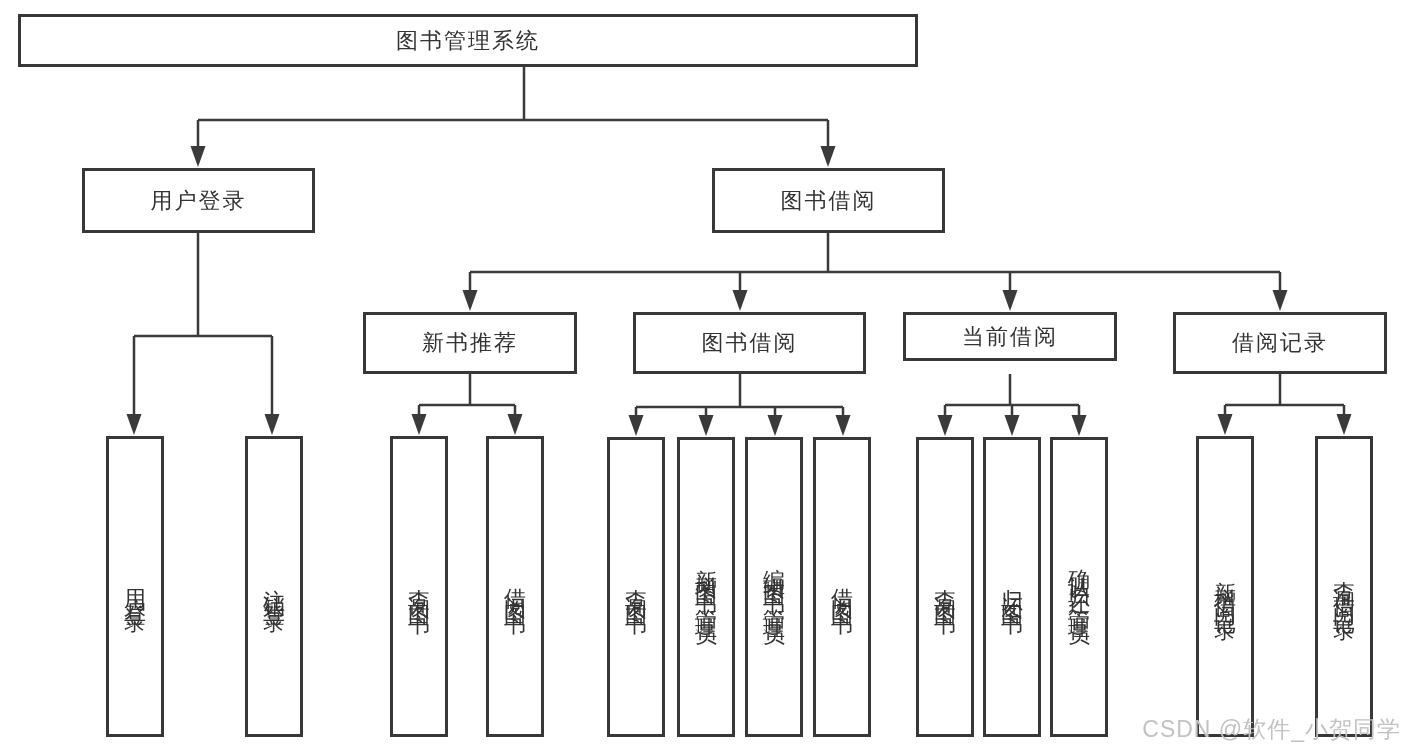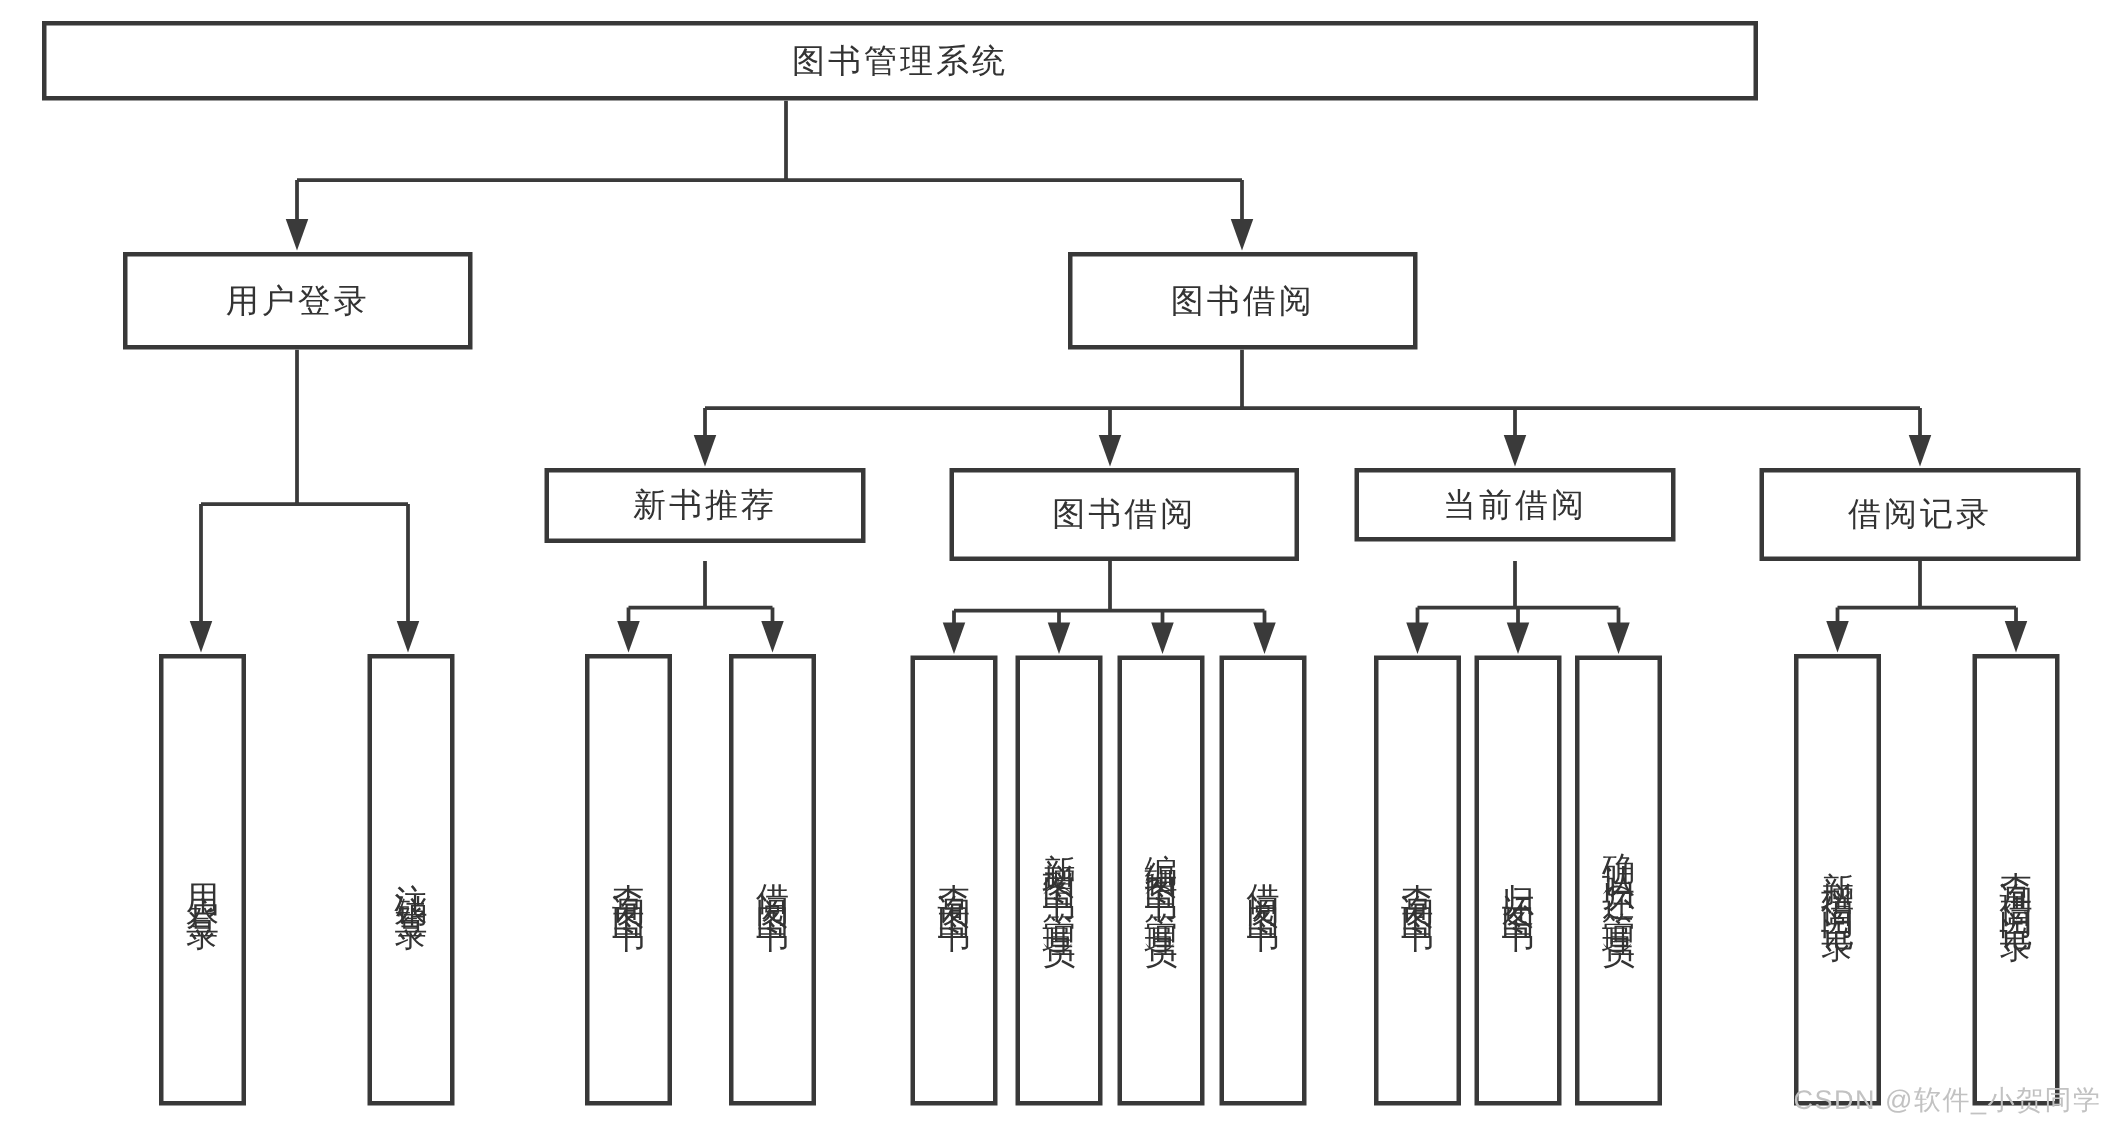--- a/index.html
+++ b/index.html
@@ -31,21 +31,21 @@
     font-size:22px;
     letter-spacing:8px;
     line-height:1;
   }
   #connectors{
     position:absolute;left:0;top:0;z-index:1;
   }
   #watermark{
     position:absolute;
     right:4px;bottom:2px;
-    font-size:18px;
+    font-size:23px;
     color:#c2c2c2;
     letter-spacing:1px;
     z-index:3;
     white-space:nowrap;
   }
 </style>
 </head>
 <body>
 
 <div id="stage">
@@ -78,32 +78,32 @@
       <use href="#ah" x="775" y="436"></use>
       <use href="#ah" x="843" y="436"></use>
       <use href="#ah" x="945" y="436"></use>
       <use href="#ah" x="1012" y="436"></use>
       <use href="#ah" x="1079" y="436"></use>
       <use href="#ah" x="1225" y="435"></use>
       <use href="#ah" x="1344" y="435"></use>
     </g>
   </svg>
 
-  <div class="node h" style="left:28px;top:14px;width:1144px;height:53px">
+  <div class="node h" style="left:18px;top:14px;width:900px;height:53px">
     <span>图书管理系统</span>
   </div>
 
   <div class="node h" style="left:82px;top:168px;width:233px;height:65px">
     <span>用户登录</span>
   </div>
   <div class="node h" style="left:712px;top:168px;width:233px;height:65px">
     <span>图书借阅</span>
   </div>
 
-  <div class="node h" style="left:363px;top:312px;width:214px;height:50px">
+  <div class="node h" style="left:363px;top:312px;width:214px;height:62px">
     <span>新书推荐</span>
   </div>
   <div class="node h" style="left:633px;top:312px;width:233px;height:62px">
     <span>图书借阅</span>
   </div>
   <div class="node h" style="left:903px;top:312px;width:214px;height:49px">
     <span>当前借阅</span>
   </div>
   <div class="node h" style="left:1173px;top:312px;width:214px;height:62px">
     <span>借阅记录</span>

